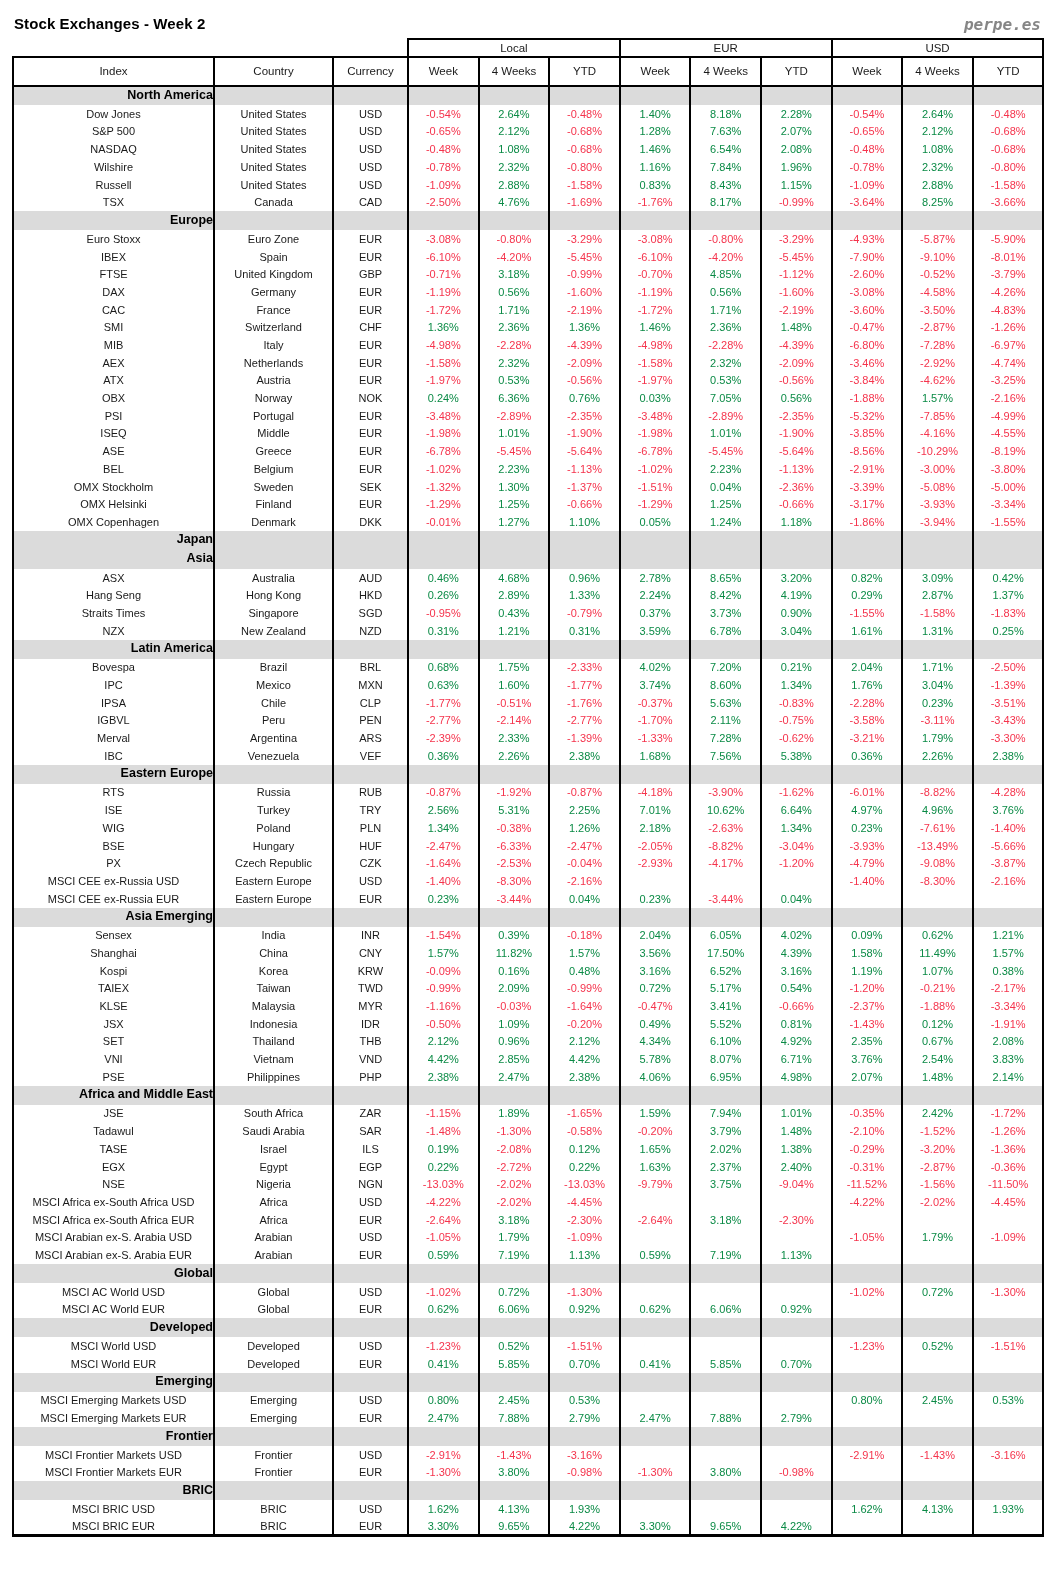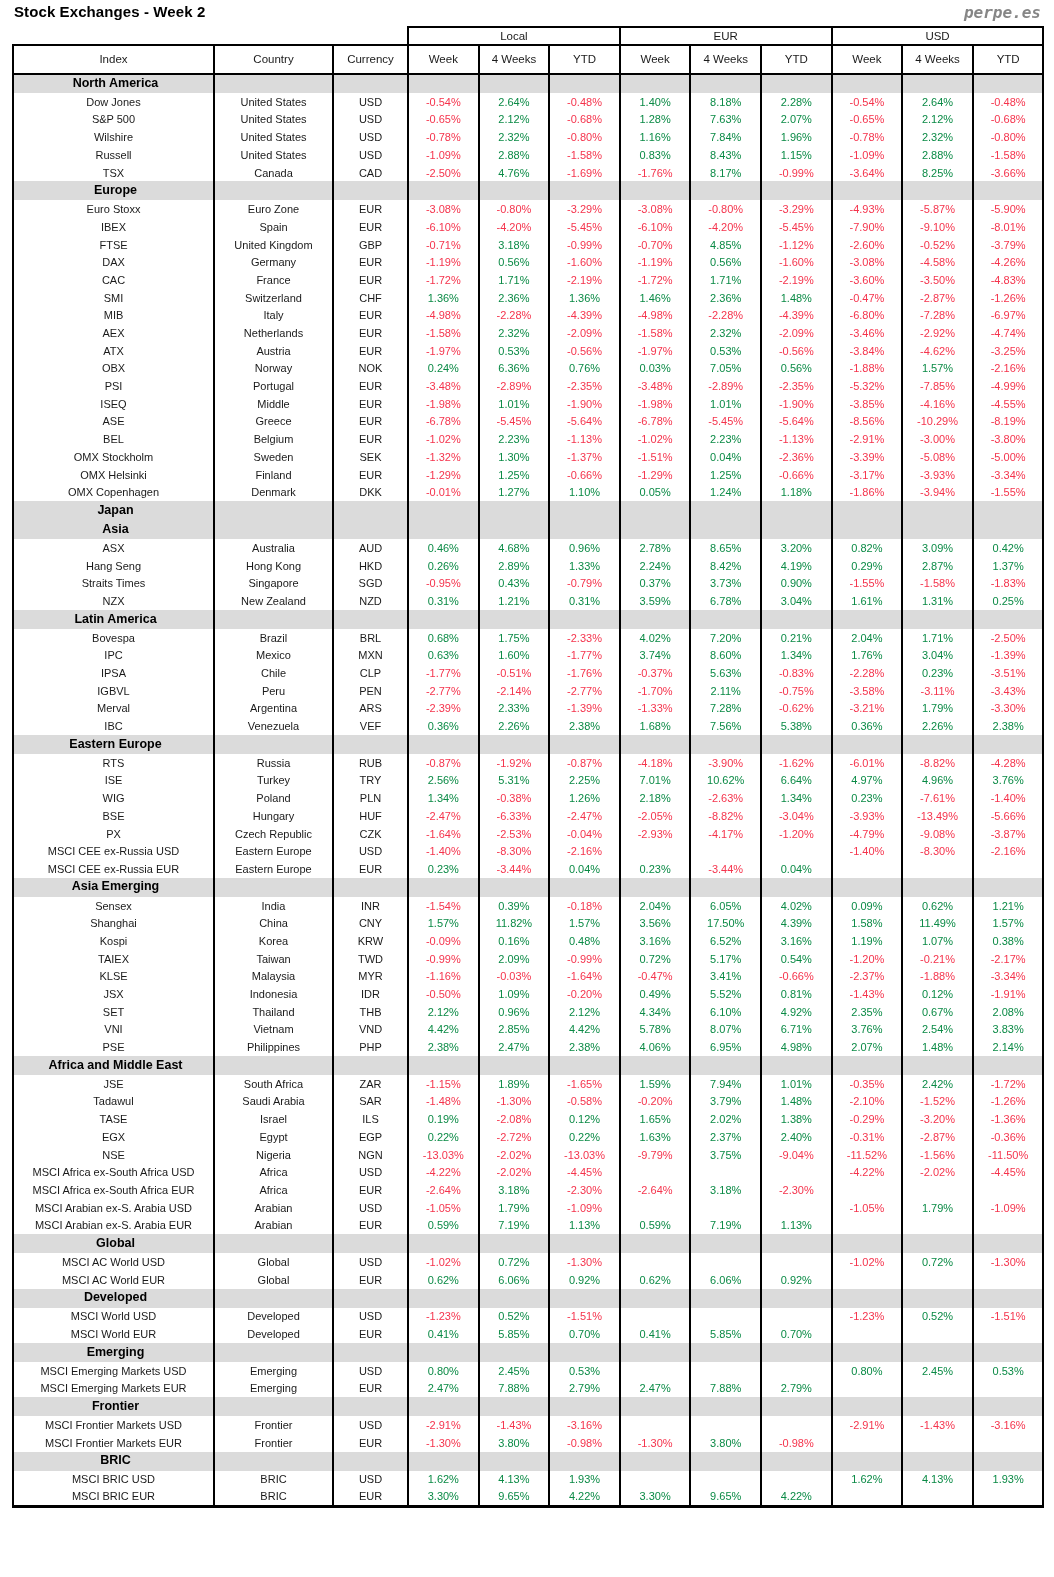--- a/index.html
+++ b/index.html
@@ -11,21 +11,21 @@
   }
   * { box-sizing: border-box; }
   html, body { margin: 0; padding: 0; }
   body {
     width: 1054px; height: 1577px;
     background: #ffffff;
     font-family: "Liberation Sans", sans-serif;
     color: var(--text);
     overflow: hidden;
   }
-  .page { padding: 3px 11px 0 12px; }
+  .page { padding: 15px 11px 0 12px; }
   .topbar {
     display: flex; justify-content: space-between; align-items: flex-start;
     height: 23px; padding: 0 2px;
   }
   .title {
     font-size: 15px; font-weight: bold; color: #000;
     letter-spacing: 0.1px;
   }
   .brand {
     font-family: "DejaVu Sans Mono", monospace;
@@ -60,21 +60,21 @@
     height: 29px;
     font-weight: normal;
     font-size: 11.5px;
   }
   tbody td { height: 17.7px; }
   tr.band-row td {
     background: var(--band);
     height: 19px;
   }
   tr.band-row td.band-name {
-    text-align: center;
+    text-align: right;
     font-weight: bold;
     font-size: 12.5px;
     padding-left: 4px;
     color: #000;
   }
   td.neg { color: var(--neg); }
   td.pos { color: var(--pos); }
 </style>
 </head>
 <body>
@@ -159,20 +159,34 @@
           <td class="pos">2.12%</td>
           <td class="neg">-0.68%</td>
           <td class="pos">1.28%</td>
           <td class="pos">7.63%</td>
           <td class="pos">2.07%</td>
           <td class="neg">-0.65%</td>
           <td class="pos">2.12%</td>
           <td class="neg">-0.68%</td>
         </tr>
         <tr>
+          <td>NASDAQ</td>
+          <td>United States</td>
+          <td>USD</td>
+          <td class="neg">-0.48%</td>
+          <td class="pos">1.08%</td>
+          <td class="neg">-0.68%</td>
+          <td class="pos">1.46%</td>
+          <td class="pos">6.54%</td>
+          <td class="pos">2.08%</td>
+          <td class="neg">-0.48%</td>
+          <td class="pos">1.08%</td>
+          <td class="neg">-0.68%</td>
+        </tr>
+        <tr>
           <td>Wilshire</td>
           <td>United States</td>
           <td>USD</td>
           <td class="neg">-0.78%</td>
           <td class="pos">2.32%</td>
           <td class="neg">-0.80%</td>
           <td class="pos">1.16%</td>
           <td class="pos">7.84%</td>
           <td class="pos">1.96%</td>
           <td class="neg">-0.78%</td>

